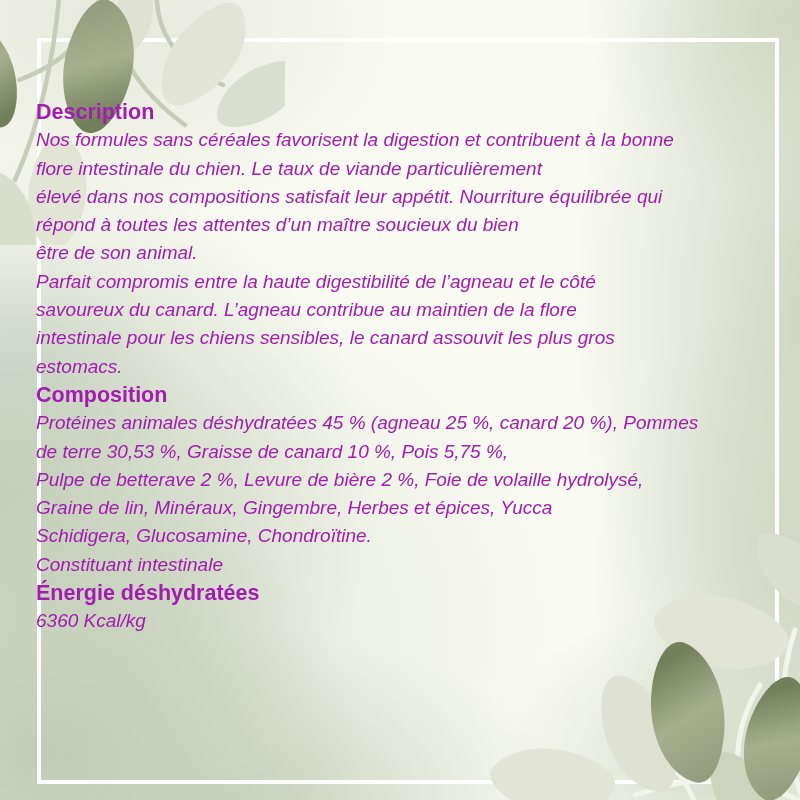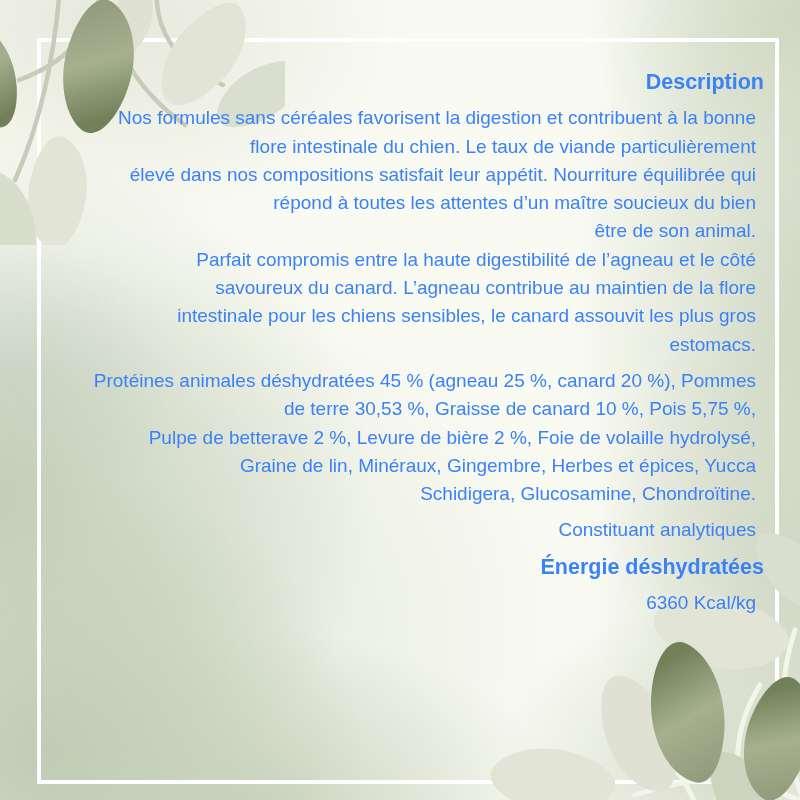--- a/index.html
+++ b/index.html
@@ -37,35 +37,36 @@
     box-sizing: border-box;
     border: 4px solid #ffffff;
   }
 
   .leaves { position: absolute; z-index: 2; pointer-events: none; }
   .leaves.tl { left: -15px; top: -15px; }
   .leaves.br { left: 450px; top: 470px; }
 
   .content {
     position: absolute; z-index: 3;
-    left: 36px; right: 36px; top: 68px;
-    text-align: right;
-    color: #3b82f6;
+    left: 36px; right: 36px; top: 98px;
+    text-align: left;
+    color: #a21caf;
     font-size: 19px;
     line-height: 28.3px;
   }
   .content h2 {
     margin: 0;
     font-size: 21.5px;
     font-weight: 700;
     line-height: 28.3px;
   }
   .content p {
-    margin: 8px;
+    margin: 0;
     white-space: pre-line;
+    font-style: italic;
   }
 </style>
 </head>
 <body>
 
 <div class="canvas">
 
   <div class="wash"></div>
 
   <div class="frame"></div>
@@ -123,23 +124,24 @@
     <h2>Description</h2>
     <p>Nos formules sans céréales favorisent la digestion et contribuent à la bonne
 flore intestinale du chien. Le taux de viande particulièrement
 élevé dans nos compositions satisfait leur appétit. Nourriture équilibrée qui
 répond à toutes les attentes d’un maître soucieux du bien
 être de son animal.
 Parfait compromis entre la haute digestibilité de l’agneau et le côté
 savoureux du canard. L’agneau contribue au maintien de la flore
 intestinale pour les chiens sensibles, le canard assouvit les plus gros
 estomacs.</p>
+    <h2>Composition</h2>
     <p>Protéines animales déshydratées 45 % (agneau 25 %, canard 20 %), Pommes
 de terre 30,53 %, Graisse de canard 10 %, Pois 5,75 %,
 Pulpe de betterave 2 %, Levure de bière 2 %, Foie de volaille hydrolysé,
 Graine de lin, Minéraux, Gingembre, Herbes et épices, Yucca
 Schidigera, Glucosamine, Chondroïtine.</p>
-    <p>Constituant analytiques</p>
+    <p>Constituant intestinale</p>
     <h2>Énergie déshydratées</h2>
     <p>6360 Kcal/kg</p>
   </div>
 
 </div>
 
 </body></html>

